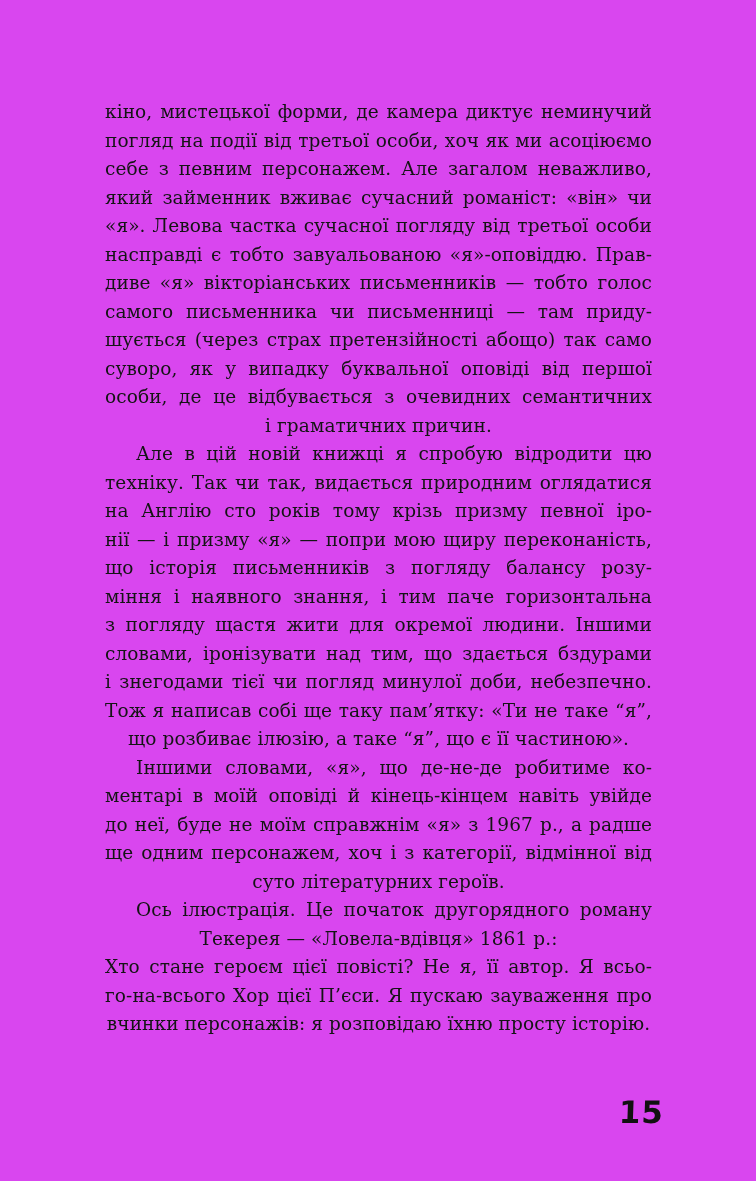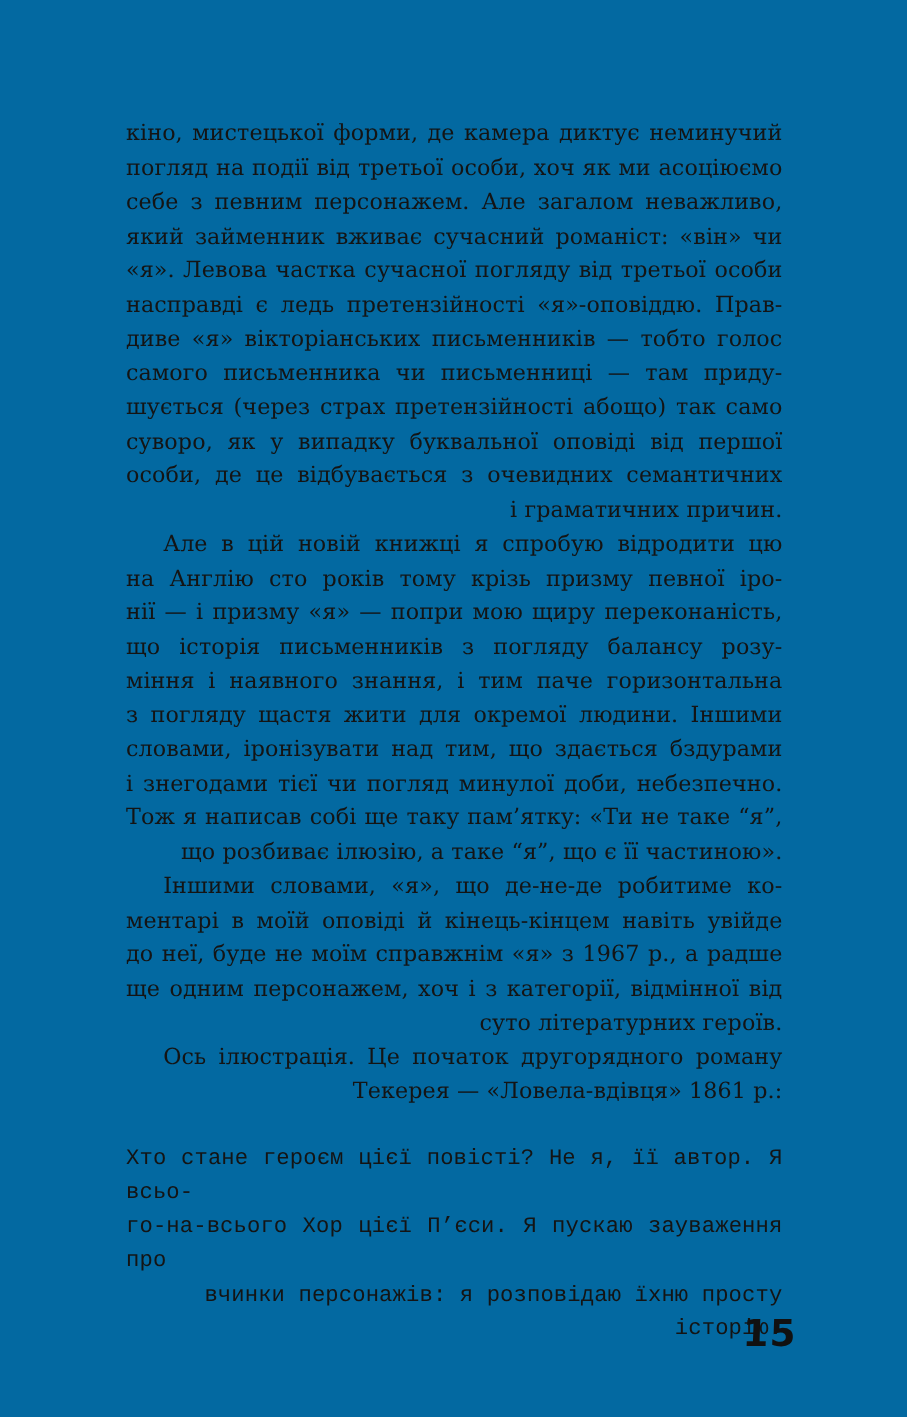--- a/index.html
+++ b/index.html
@@ -11,41 +11,39 @@
     width: 756px;
     height: 1181px;
     position: relative;
     font-family: "DejaVu Serif", serif;
     color: #141414;
     overflow: hidden;
   }
   .page {
     position: absolute;
     inset: 0;
-    background: #0369a1;
+    background: #d946ef;
   }
   .text-block {
     position: absolute;
     left: 105px;
     top: 98px;
     width: 547px;
     font-size: 18.5px;
     line-height: 28.5px;
     letter-spacing: 0.1px;
   }
   .para {
     margin: 0;
     padding: 0;
   }
   .para.quote {
-    margin-top: 27px;
-    font-family: Liberation Mono, monospace;
   }
   .line {
-    text-align: right;
+    text-align: center;
   }
   .line.just {
     text-align: justify;
     text-align-last: justify;
   }
   .line.indent {
     text-indent: 31px;
   }
   .page-number {
     position: absolute;
@@ -65,30 +63,31 @@
 <body>
 
 <div class="page">
   <div class="text-block">
       <div class="para continuation">
         <div class="line just">кіно, мистецької форми, де камера диктує неминучий</div>
         <div class="line just">погляд на події від третьої особи, хоч як ми асоціюємо</div>
         <div class="line just">себе з певним персонажем. Але загалом неважливо,</div>
         <div class="line just">який займенник вживає сучасний романіст: «він» чи</div>
         <div class="line just">«я». Левова частка сучасної погляду від третьої особи</div>
-        <div class="line just">насправді є ледь претензійності «я»-оповіддю. Прав-</div>
+        <div class="line just">насправді є тобто завуальованою «я»-оповіддю. Прав-</div>
         <div class="line just">диве «я» вікторіанських письменників — тобто голос</div>
         <div class="line just">самого письменника чи письменниці — там приду-</div>
         <div class="line just">шується (через страх претензійності абощо) так само</div>
         <div class="line just">суворо, як у випадку буквальної оповіді від першої</div>
         <div class="line just">особи, де це відбувається з очевидних семантичних</div>
         <div class="line">і граматичних причин.</div>
       </div>
       <div class="para indented">
         <div class="line just indent">Але в цій новій книжці я спробую відродити цю</div>
+        <div class="line just">техніку. Так чи так, видається природним оглядатися</div>
         <div class="line just">на Англію сто років тому крізь призму певної іро-</div>
         <div class="line just">нії — і призму «я» — попри мою щиру переконаність,</div>
         <div class="line just">що історія письменників з погляду балансу розу-</div>
         <div class="line just">міння і наявного знання, і тим паче горизонтальна</div>
         <div class="line just">з погляду щастя жити для окремої людини. Іншими</div>
         <div class="line just">словами, іронізувати над тим, що здається бздурами</div>
         <div class="line just">і знегодами тієї чи погляд минулої доби, небезпечно.</div>
         <div class="line just">Тож я написав собі ще таку пам’ятку: «Ти не таке “я”,</div>
         <div class="line">що розбиває ілюзію, а таке “я”, що є її частиною».</div>
       </div>

